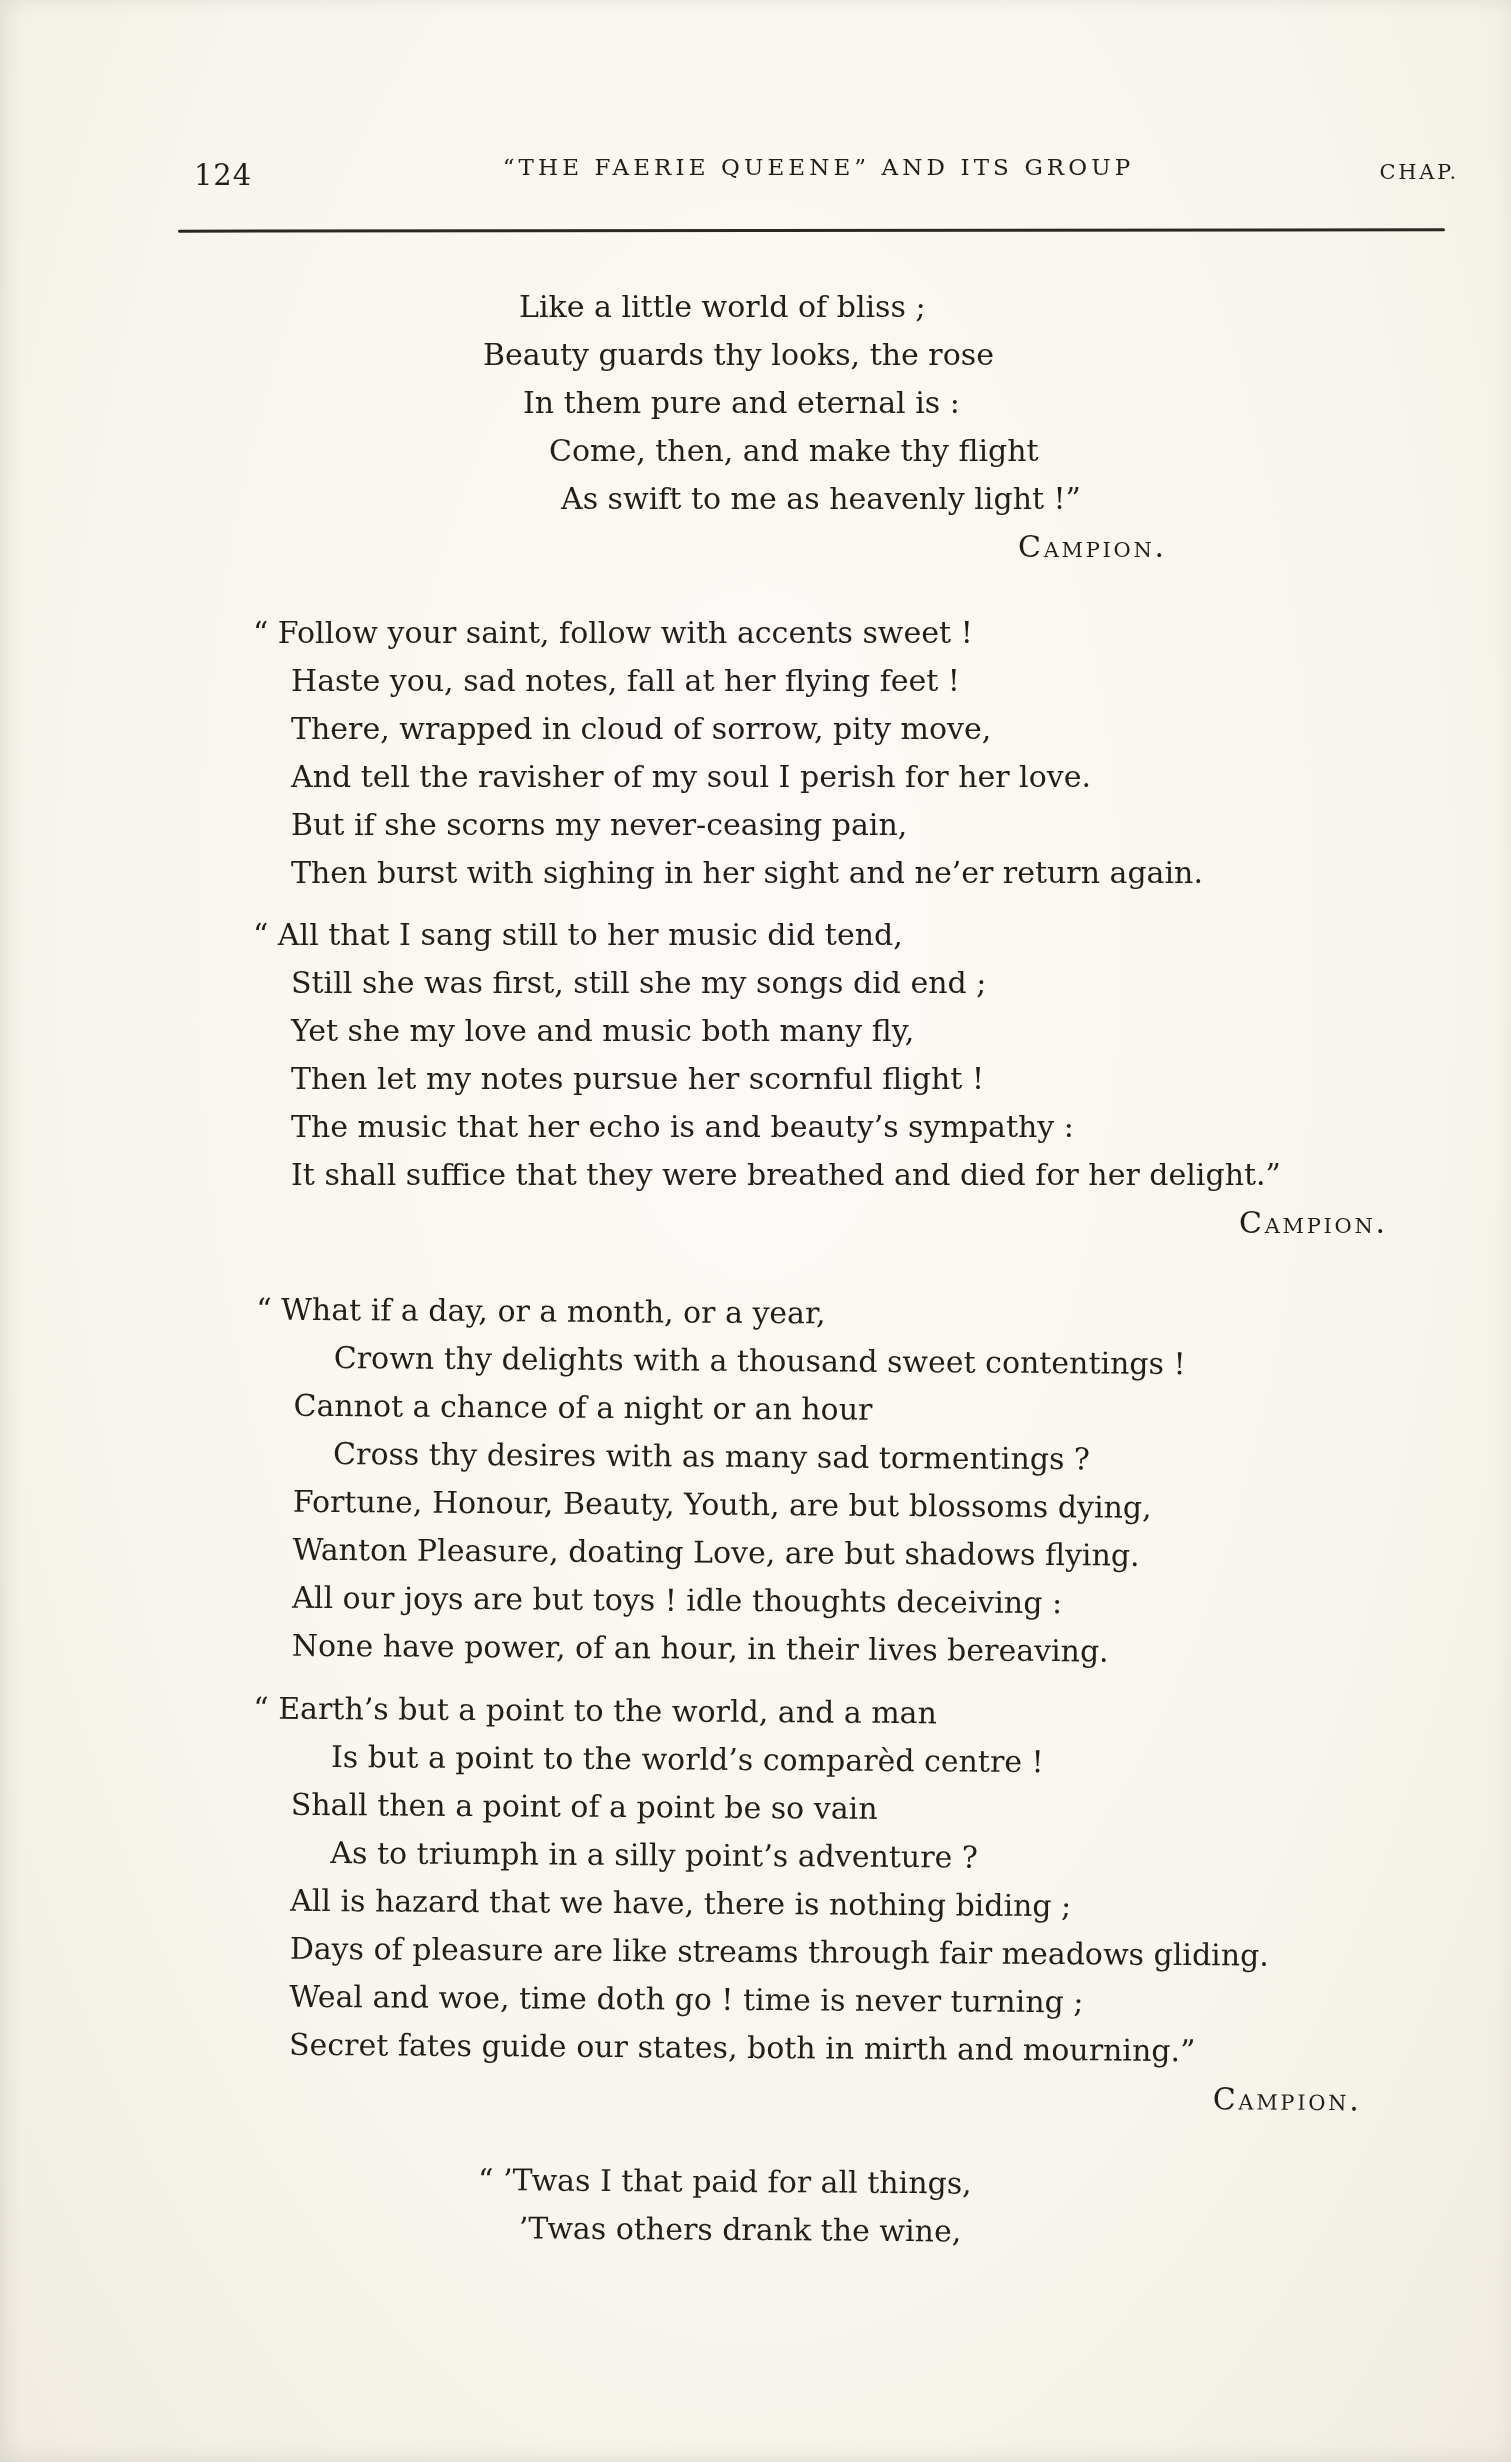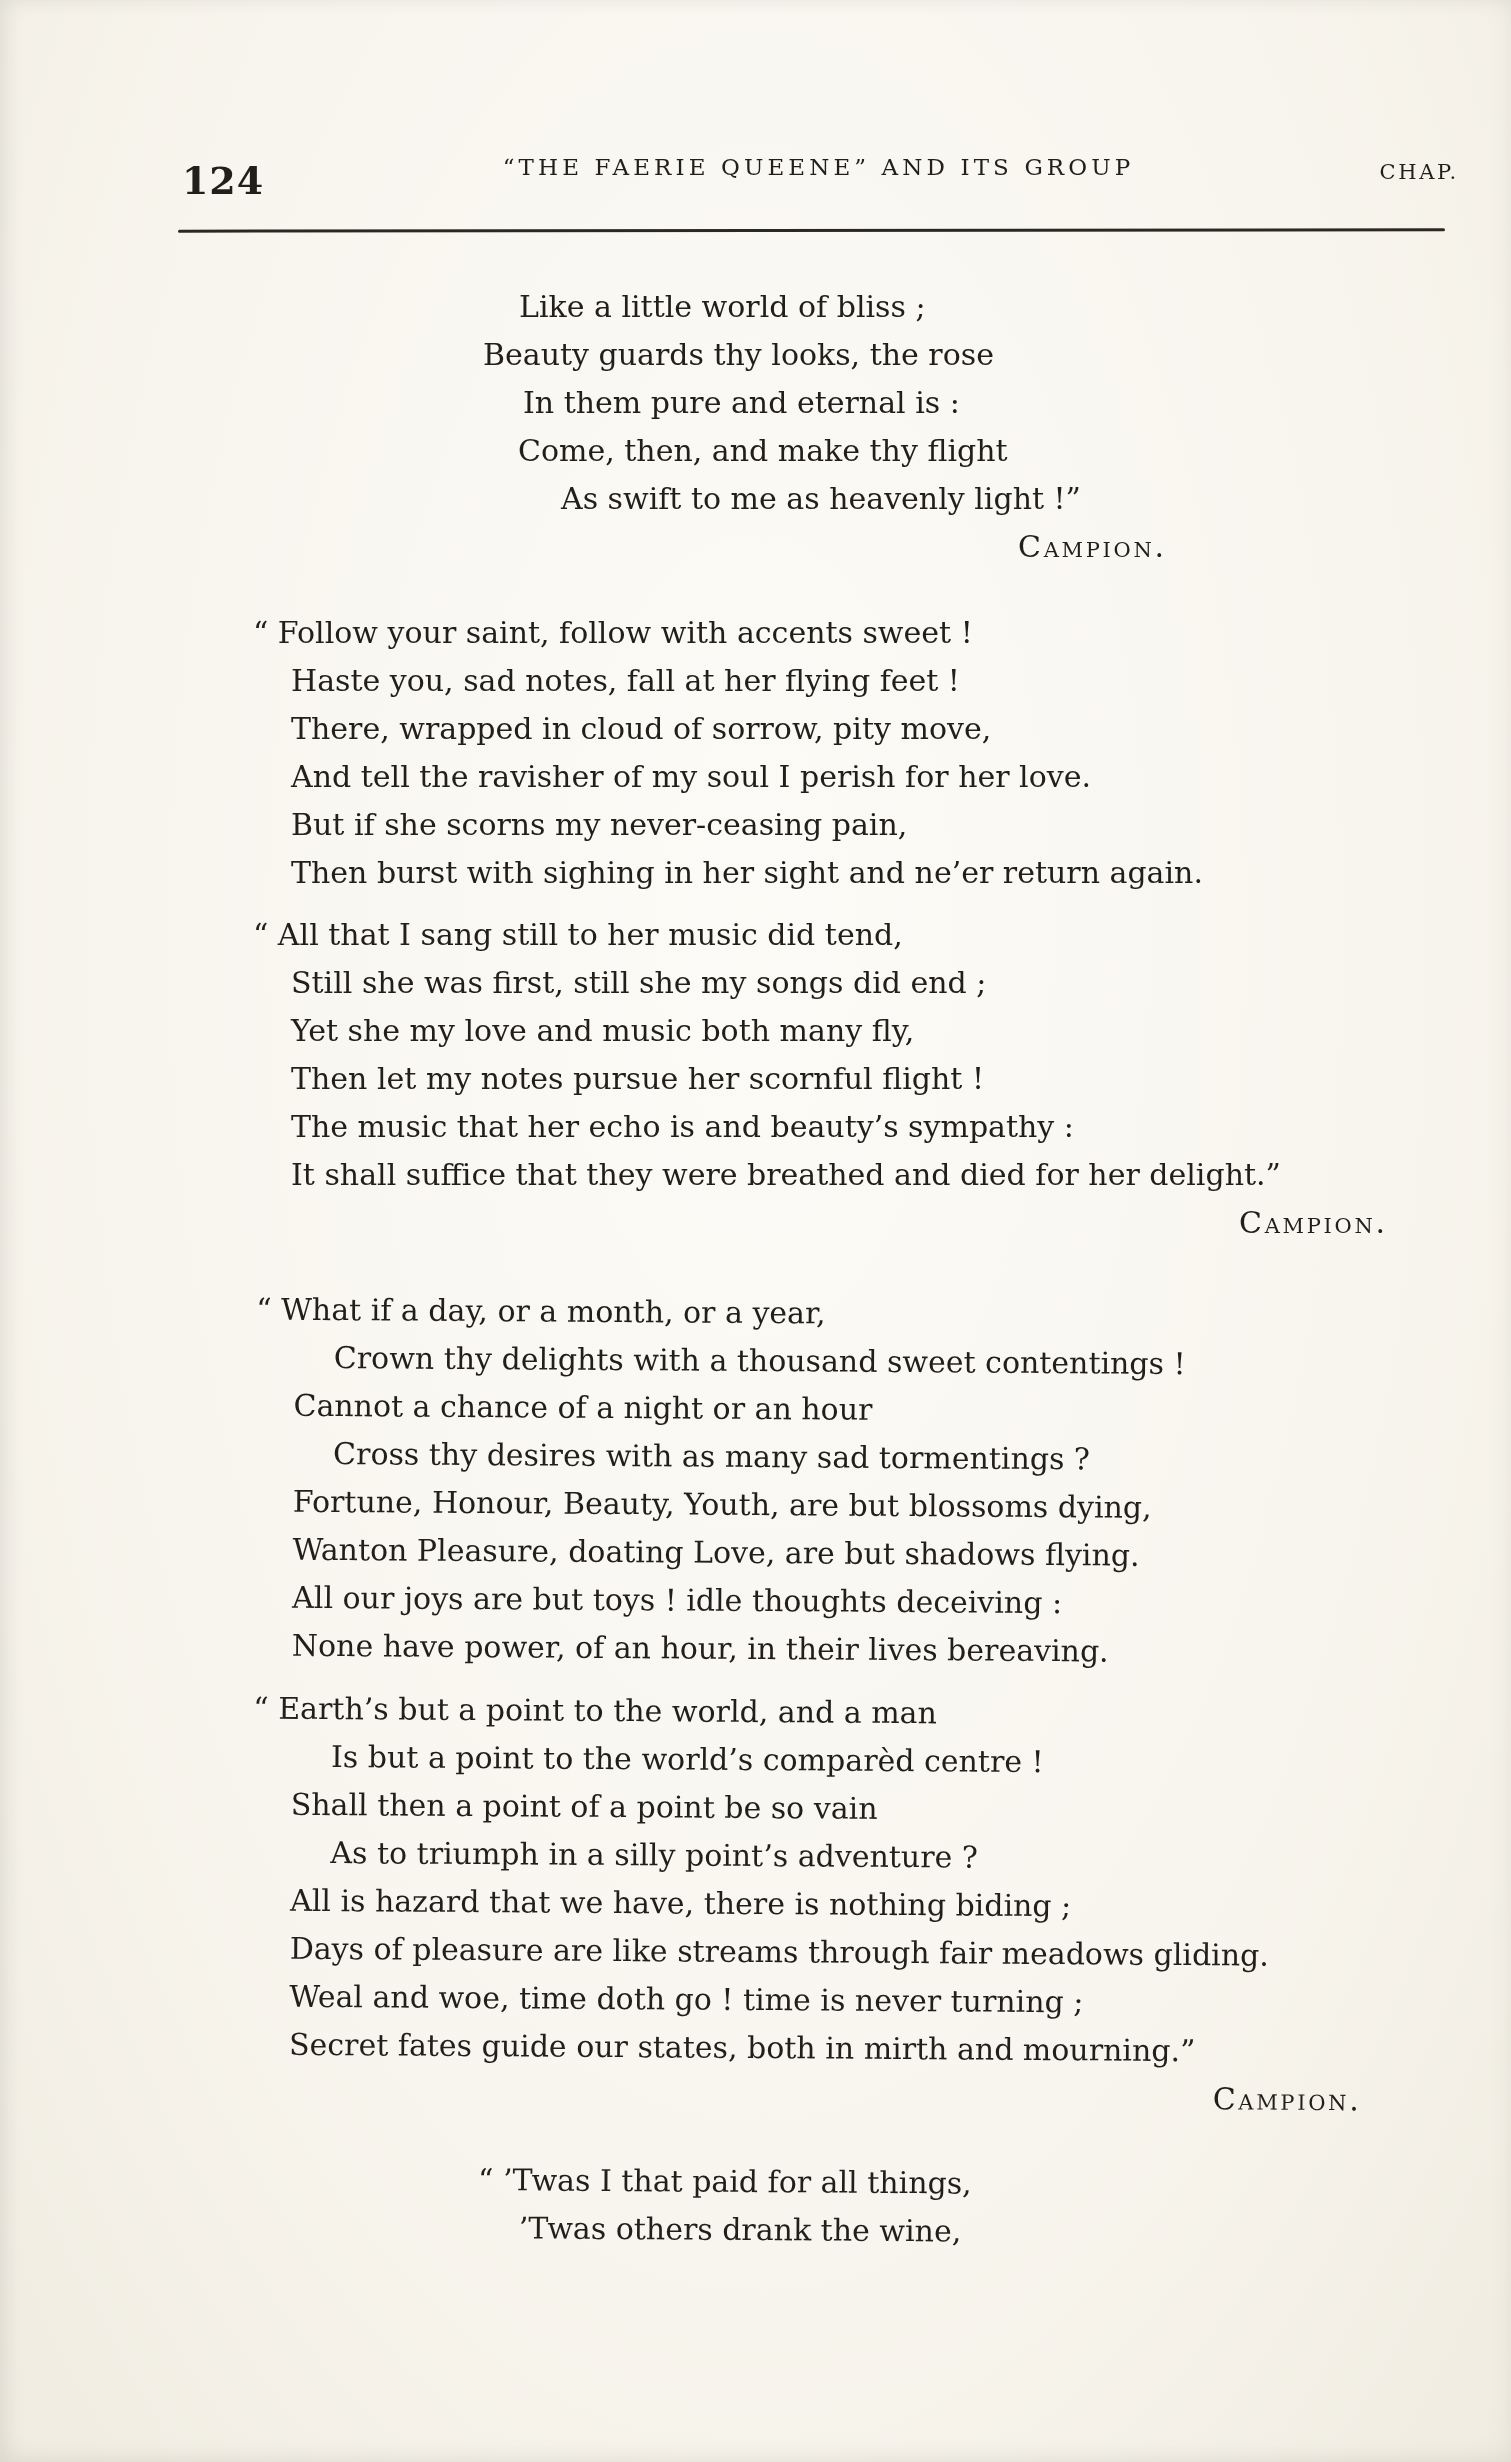--- a/index.html
+++ b/index.html
@@ -22,25 +22,24 @@
     padding: 154px 52px 0 178px;
   }
   
   .header {
     position: relative;
     height: 42px;
     width: 1281px;
   }
   .pagenum {
     position: absolute;
-    left: 4px;
+    left: 16px;
     top: 3.7px;
-    font-size: 38px;
+    font-size: 29px;
     letter-spacing: 0.9px;
-    font-weight: bold;
   }
   .title {
     position: absolute;
     left: 0;
     right: 0;
     top: 0;
     text-align: center;
     font-size: 23px;
     letter-spacing: 4.1px;
     white-space: nowrap;
@@ -69,21 +68,21 @@
   }
   .poem.has-attr { margin-bottom: 38px; }
   .line { white-space: pre; }
   .hang { text-indent: -38px; }
   .ind  { margin-left: 40px; }
 
   .p1 { margin-left: 268px; margin-top: 51px; }
   .p1 .l1 { margin-left: 73px; }
   .p1 .l2 { margin-left: 37px; }
   .p1 .l3 { margin-left: 77px; }
-  .p1 .l4 { margin-left: 72px; }
+  .p1 .l4 { margin-left: 103px; }
   .p1 .l5 { margin-left: 115px; }
 
   .p2, .p3, .p4, .p5 { margin-left: 113px; }
   .p6 { margin-left: 303px; }
   .p6 .l1 { margin-left: 41px; }
 
   .attribution {
     font-variant: small-caps;
     letter-spacing: 2.7px;
     font-size: 30px;

